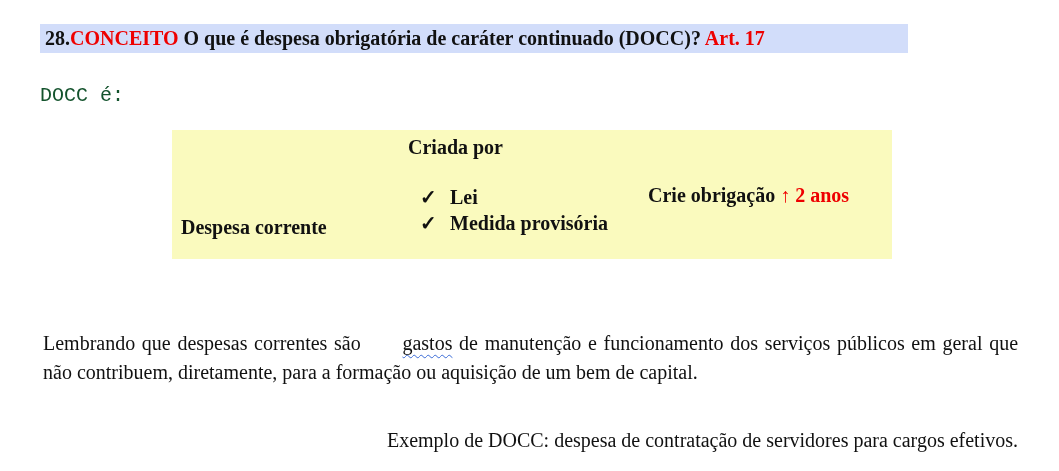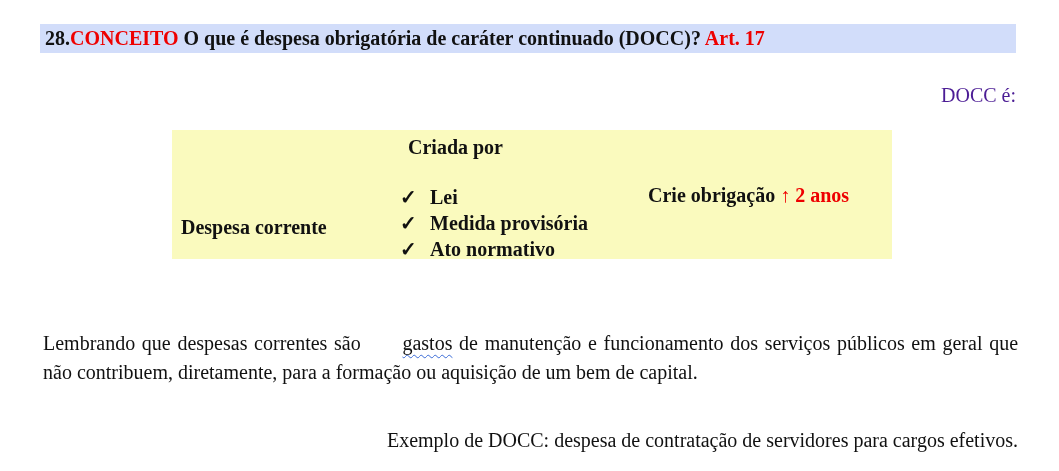--- a/index.html
+++ b/index.html
@@ -14,41 +14,42 @@
     height: 471px;
     background: #ffffff;
     overflow: hidden;
     color: #1a1a1a;
   }
   
   .header-bar {
     position: absolute;
     left: 40px;
     top: 24px;
-    width: 976px;
+    width: 868px;
     height: 29px;
     background: #d2ddfa;
     font-size: 20px;
     font-weight: bold;
     line-height: 29px;
     padding-left: 5px;
     box-sizing: border-box;
     white-space: nowrap;
     color: #111111;
   }
   .red-text { color: #ee0000; }
   
   .intro-line {
     position: absolute;
     left: 40px;
     top: 84px;
     width: 976px;
-    text-align: right;
+    text-align: left;
     font-size: 20px;
-    color: #4c1d95;
+    color: #14532d;
+    font-family: Liberation Mono, monospace;
   }
   
   .concept-box {
     position: absolute;
     left: 172px;
     top: 130px;
     width: 720px;
     height: 129px;
     background: #fafabe;
   }
@@ -65,21 +66,21 @@
   .concept-box .created-title {
     position: absolute;
     left: 236px;
     top: 6px;
     font-size: 20px;
     font-weight: bold;
     color: #111111;
   }
   .concept-box .check-list {
     position: absolute;
-    left: 228px;
+    left: 248px;
     top: 54px;
     font-size: 20px;
     font-weight: bold;
     line-height: 26px;
     color: #111111;
   }
   .check-list .check-row { white-space: nowrap; }
   .check-list .check-glyph {
     display: inline-block;
     width: 30px;
@@ -131,21 +132,20 @@
   <div class="intro-line">DOCC é:</div>
 
   <div class="concept-box">
     <div class="term">Despesa corrente</div>
 
     <div class="created-title">Criada por</div>
 
     <div class="check-list">
       <div class="check-row"><span class="check-glyph">✓</span><span>Lei</span></div>
       <div class="check-row"><span class="check-glyph">✓</span><span>Medida provisória</span></div>
-      <div class="check-row"><span class="check-glyph">✓</span><span>Ato normativo</span></div>
     </div>
 
     <div class="obligation"><span>Crie obrigação </span><span class="red-text">↑ 2 anos</span></div>
   </div>
 
   <p class="body-paragraph"><span>Lembrando que despesas correntes são </span><span class="flagged-word">gastos</span><span> de manutenção e funcionamento dos serviços públicos em geral que não contribuem, diretamente, para a formação ou aquisição de um bem de capital.</span></p>
 
   <div class="example-line">Exemplo de DOCC: despesa de contratação de servidores para cargos efetivos.</div>
 
 </div>

